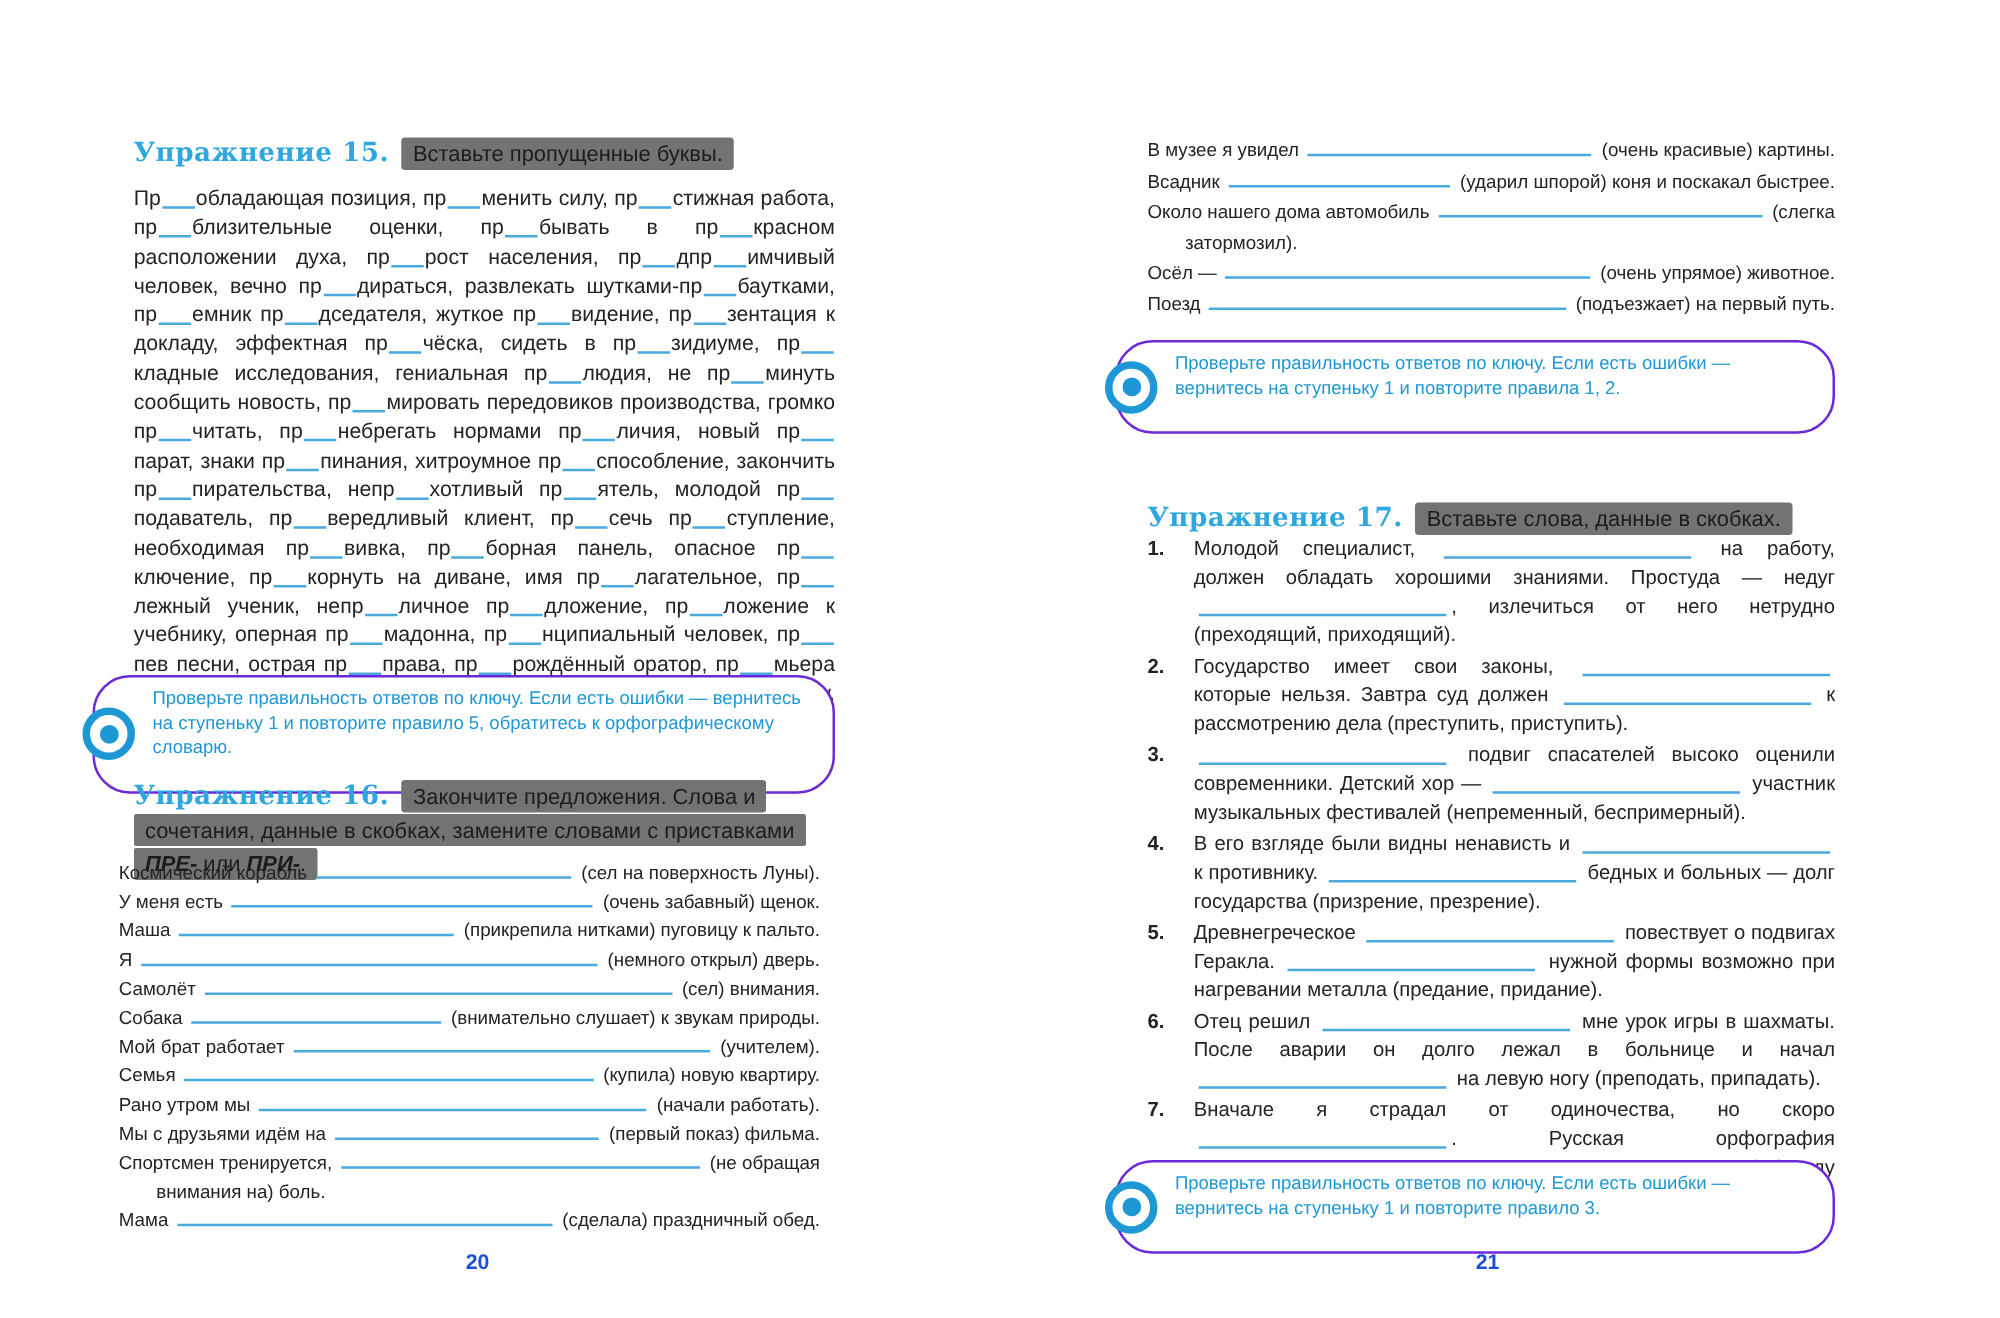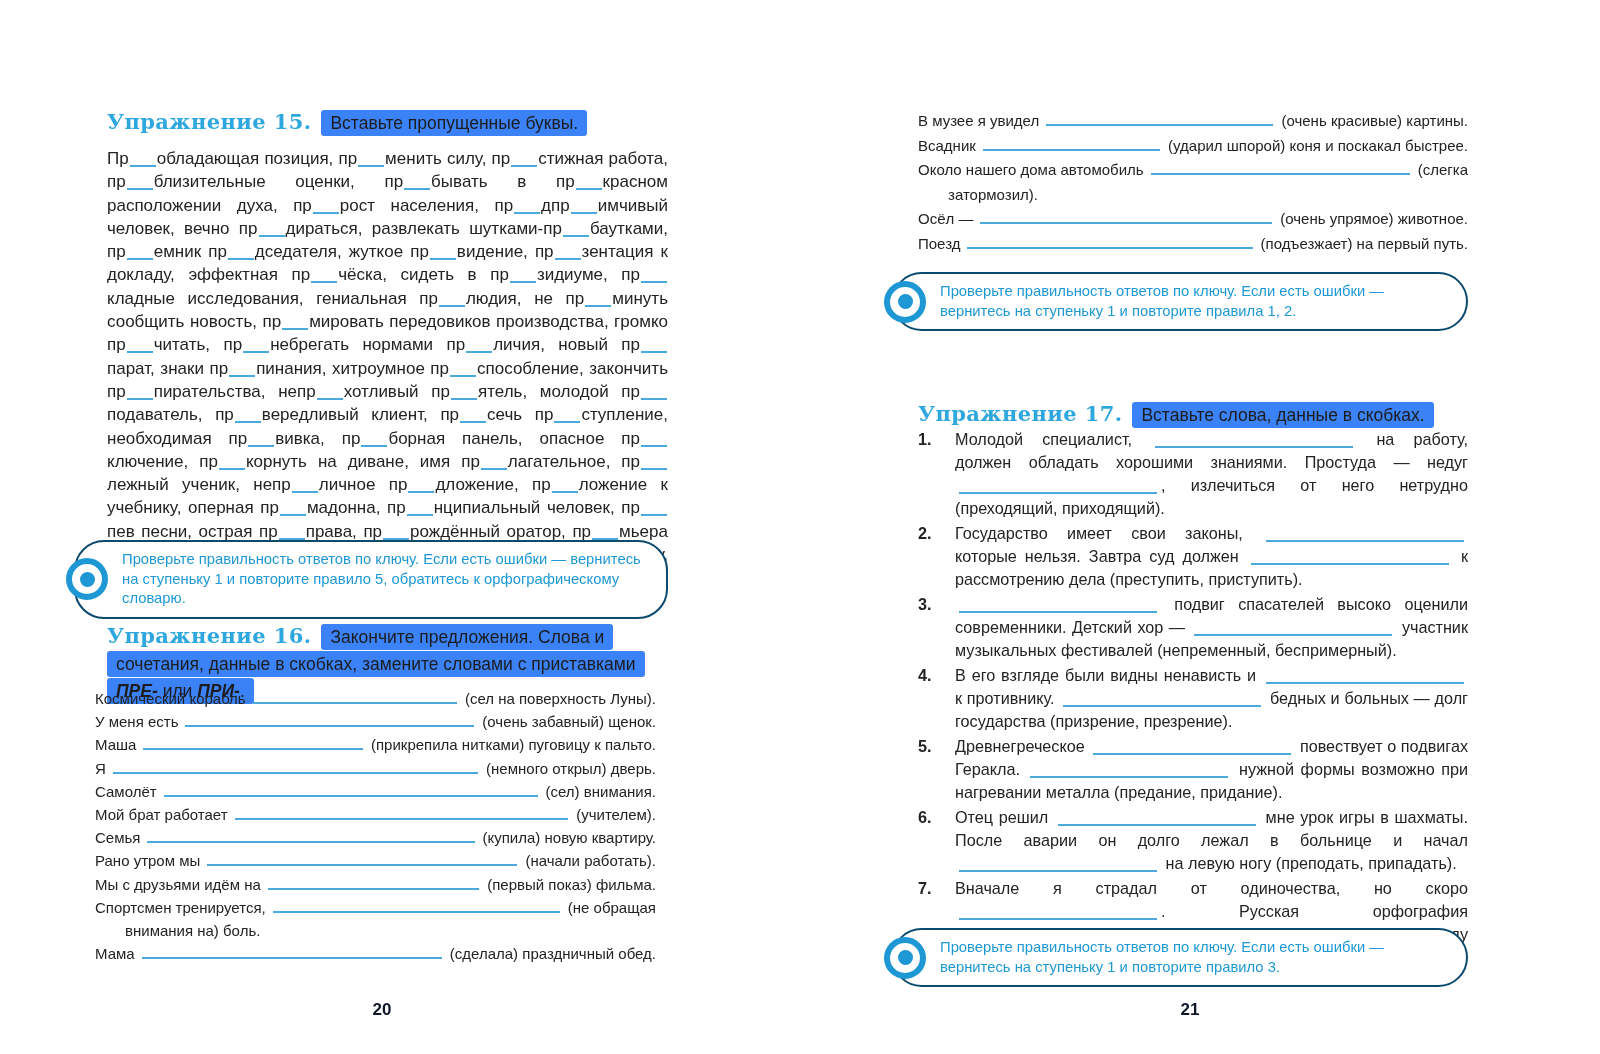--- a/index.html
+++ b/index.html
@@ -10,21 +10,21 @@
   }
   .abs{position:absolute;}
 
   
   .script-head{
     color:#2ea7de;font-family:"DejaVu Serif",serif;font-weight:bold;
     font-size:21px;letter-spacing:.4px;margin-right:10px;white-space:nowrap;
   }
   .head-block{line-height:27px;font-size:17.5px;}
   .chip{
-    background:#3b82f6;color:#1c1c1e;padding:3px 9px;border-radius:3px;
+    background:#737373;color:#1c1c1e;padding:3px 9px;border-radius:3px;
     -webkit-box-decoration-break:clone;box-decoration-break:clone;
   }
   .chip .bi{font-weight:bold;font-style:italic;margin-top:15px;}
 
   
   .para{
     font-size:17px;line-height:23.3px;text-align:justify;color:#232323;
   }
   .gap{
     display:inline-block;width:26px;height:0;border-bottom:2px solid #4aa9de;
@@ -46,32 +46,32 @@
   .ex17-num{flex:none;width:27px;font-weight:bold;}
   .ex17-text{flex:1;text-align:justify;margin-left:10px;}
   .lblank{
     display:inline-block;width:198px;height:0;border-bottom:2px solid #4aa9de;
     margin:0 4px -3px 4px;
   }
 
   
   .note{
     position:absolute;box-sizing:border-box;
-    border:2px solid #0c4a6e;border-radius:30px;
+    border:2px solid #6d28d9;border-radius:30px;
     color:#1e98d5;font-size:14.8px;line-height:19.5px;
-    padding:8px 20px 8px 46px;background:#ffffff;
+    padding:8px 20px 24px 46px;background:#ffffff;
   }
   .note-dot{
     position:absolute;left:-10px;top:50%;transform:translateY(-50%);
     width:30px;height:30px;background:#ffffff;border:6px solid #1e98d5;border-radius:50%;
     display:flex;align-items:center;justify-content:center;
   }
   .note-dot-inner{width:15px;height:15px;background:#1e98d5;border-radius:50%;}
 
-  .pagenum{color:#0f172a;font-weight:bold;font-size:17px;text-align:center;width:44px;}
+  .pagenum{color:#1d4ed8;font-weight:bold;font-size:17px;text-align:center;width:44px;}
 </style>
 </head>
 <body>
 
 <div class="abs head-block" style="left:107px;top:108px;width:561px;">
   <span class="script-head">Упражнение 15.</span><span class="chip">Вставьте пропущенные буквы.</span>
 </div>
 
 <div class="abs para" style="left:107px;top:147px;width:561px;">Пр<span class="gap"></span>обладающая позиция, пр<span class="gap"></span>менить силу, пр<span class="gap"></span>стижная работа, пр<span class="gap"></span>близительные оценки, пр<span class="gap"></span>бывать в пр<span class="gap"></span>красном расположении духа, пр<span class="gap"></span>рост населения, пр<span class="gap"></span>дпр<span class="gap"></span>имчивый человек, вечно пр<span class="gap"></span>дираться, развлекать шутками-пр<span class="gap"></span>баутками, пр<span class="gap"></span>емник пр<span class="gap"></span>дседателя, жуткое пр<span class="gap"></span>видение, пр<span class="gap"></span>зентация к докладу, эффектная пр<span class="gap"></span>чёска, сидеть в пр<span class="gap"></span>зидиуме, пр<span class="gap"></span>кладные исследования, гениальная пр<span class="gap"></span>людия, не пр<span class="gap"></span>минуть сообщить новость, пр<span class="gap"></span>мировать передовиков производства, громко пр<span class="gap"></span>читать, пр<span class="gap"></span>небрегать нормами пр<span class="gap"></span>личия, новый пр<span class="gap"></span>парат, знаки пр<span class="gap"></span>пинания, хитроумное пр<span class="gap"></span>способление, закончить пр<span class="gap"></span>пирательства, непр<span class="gap"></span>хотливый пр<span class="gap"></span>ятель, молодой пр<span class="gap"></span>подаватель, пр<span class="gap"></span>вередливый клиент, пр<span class="gap"></span>сечь пр<span class="gap"></span>ступление, необходимая пр<span class="gap"></span>вивка, пр<span class="gap"></span>борная панель, опасное пр<span class="gap"></span>ключение, пр<span class="gap"></span>корнуть на диване, имя пр<span class="gap"></span>лагательное, пр<span class="gap"></span>лежный ученик, непр<span class="gap"></span>личное пр<span class="gap"></span>дложение, пр<span class="gap"></span>ложение к учебнику, оперная пр<span class="gap"></span>мадонна, пр<span class="gap"></span>нципиальный человек, пр<span class="gap"></span>пев песни, острая пр<span class="gap"></span>права, пр<span class="gap"></span>рождённый оратор, пр<span class="gap"></span>мьера спектакля, пр<span class="gap"></span>сутствовать на собрании, пр<span class="gap"></span>нять присягу, странная пр<span class="gap"></span>чуда.</div>
 
@@ -106,20 +106,25 @@
       <span>Я</span>
       <span class="blank"></span>
       <span>(немного открыл) дверь.</span>
     </div>
     <div class="fill-row">
       <span>Самолёт</span>
       <span class="blank"></span>
       <span>(сел) внимания.</span>
     </div>
     <div class="fill-row">
+      <span>Собака</span>
+      <span class="blank"></span>
+      <span>(внимательно слушает) к звукам природы.</span>
+    </div>
+    <div class="fill-row">
       <span>Мой брат работает</span>
       <span class="blank"></span>
       <span>(учителем).</span>
     </div>
     <div class="fill-row">
       <span>Семья</span>
       <span class="blank"></span>
       <span>(купила) новую квартиру.</span>
     </div>
     <div class="fill-row">

